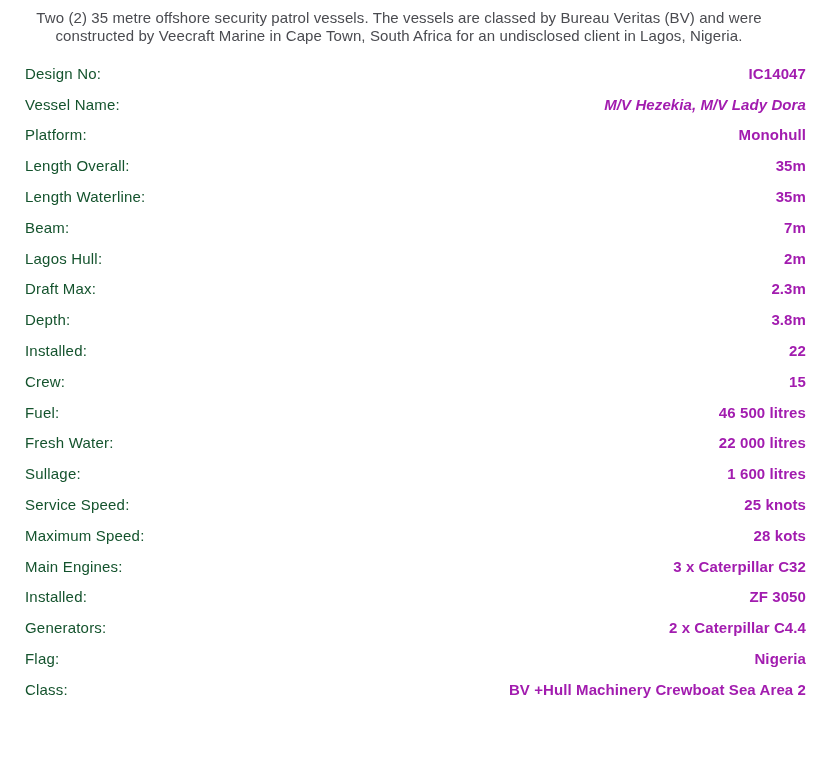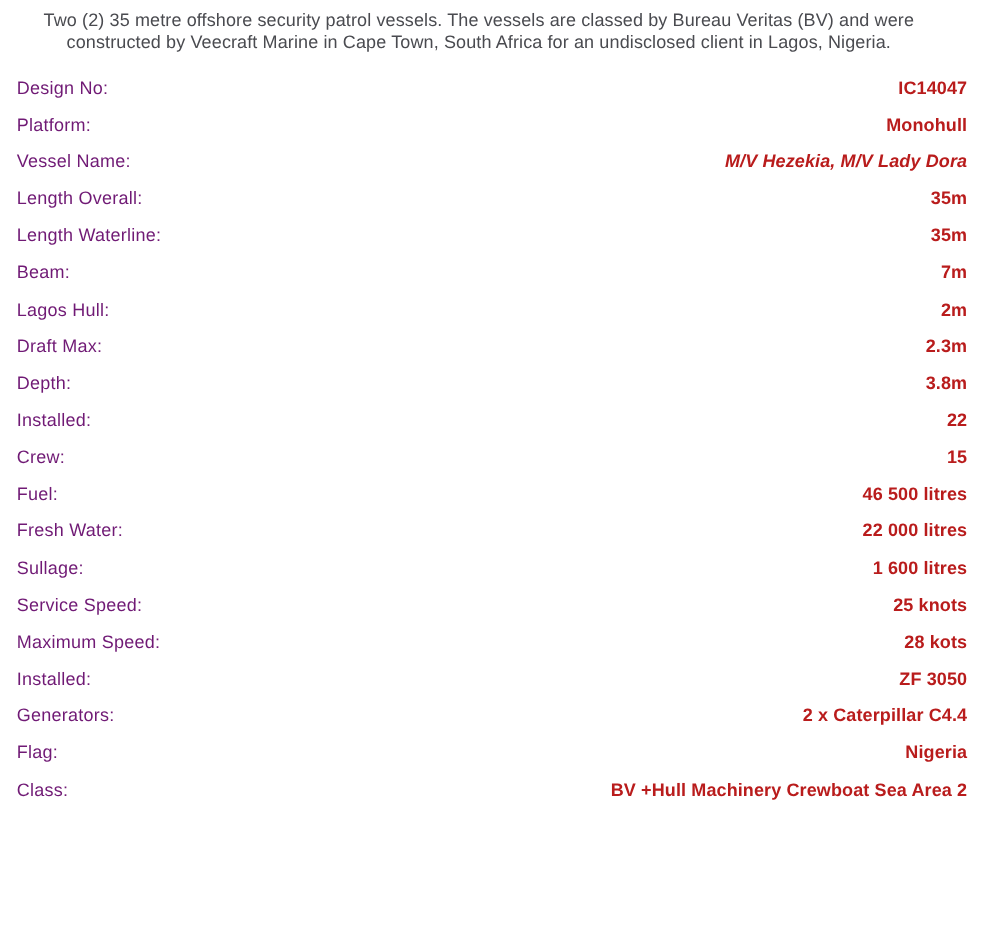--- a/index.html
+++ b/index.html
@@ -31,27 +31,28 @@
   .spec-table {
     width: 100%;
   }
   .spec-row {
     height: 30.8px;
     display: flex;
     align-items: center;
     justify-content: space-between;
   }
   .spec-label {
-    color: #701a75;
+    color: #14532d;
     font-size: 15px;
     letter-spacing: 0.2px;
     white-space: nowrap;
+    margin-left: 11px;
   }
   .spec-value {
-    color: #b91c1c;
+    color: #a21caf;
     font-size: 15px;
     font-weight: bold;
     letter-spacing: 0.1px;
     text-align: left;
     white-space: nowrap;
   }
   .spec-value.italic {
     font-style: italic;
   }
 </style>
@@ -60,27 +61,27 @@
 
 <div class="sheet">
   <p class="intro">Two (2) 35 metre offshore security patrol vessels. The vessels are classed by Bureau Veritas (BV) and were constructed by Veecraft Marine in Cape Town, South Africa for an undisclosed client in Lagos, Nigeria.</p>
   <div class="spec-table">
   <div class="spec-row">
     <span class="spec-label">Design No:</span>
     <span class="spec-value">IC14047</span>
   </div>
 
   <div class="spec-row">
-    <span class="spec-label">Platform:</span>
-    <span class="spec-value">Monohull</span>
+    <span class="spec-label">Vessel Name:</span>
+    <span class="spec-value italic">M/V Hezekia, M/V Lady Dora</span>
   </div>
 
   <div class="spec-row">
-    <span class="spec-label">Vessel Name:</span>
-    <span class="spec-value italic">M/V Hezekia, M/V Lady Dora</span>
+    <span class="spec-label">Platform:</span>
+    <span class="spec-value">Monohull</span>
   </div>
 
   <div class="spec-row">
     <span class="spec-label">Length Overall:</span>
     <span class="spec-value">35m</span>
   </div>
 
   <div class="spec-row">
     <span class="spec-label">Length Waterline:</span>
     <span class="spec-value">35m</span>
@@ -134,20 +135,24 @@
   <div class="spec-row">
     <span class="spec-label">Service Speed:</span>
     <span class="spec-value">25 knots</span>
   </div>
 
   <div class="spec-row">
     <span class="spec-label">Maximum Speed:</span>
     <span class="spec-value">28 kots</span>
   </div>
 
+  <div class="spec-row">
+    <span class="spec-label">Main Engines:</span>
+    <span class="spec-value">3 x Caterpillar C32</span>
+  </div>
 
 
   <div class="spec-row">
     <span class="spec-label">Installed:</span>
     <span class="spec-value">ZF 3050</span>
   </div>
 
 
   <div class="spec-row">
     <span class="spec-label">Generators:</span>

